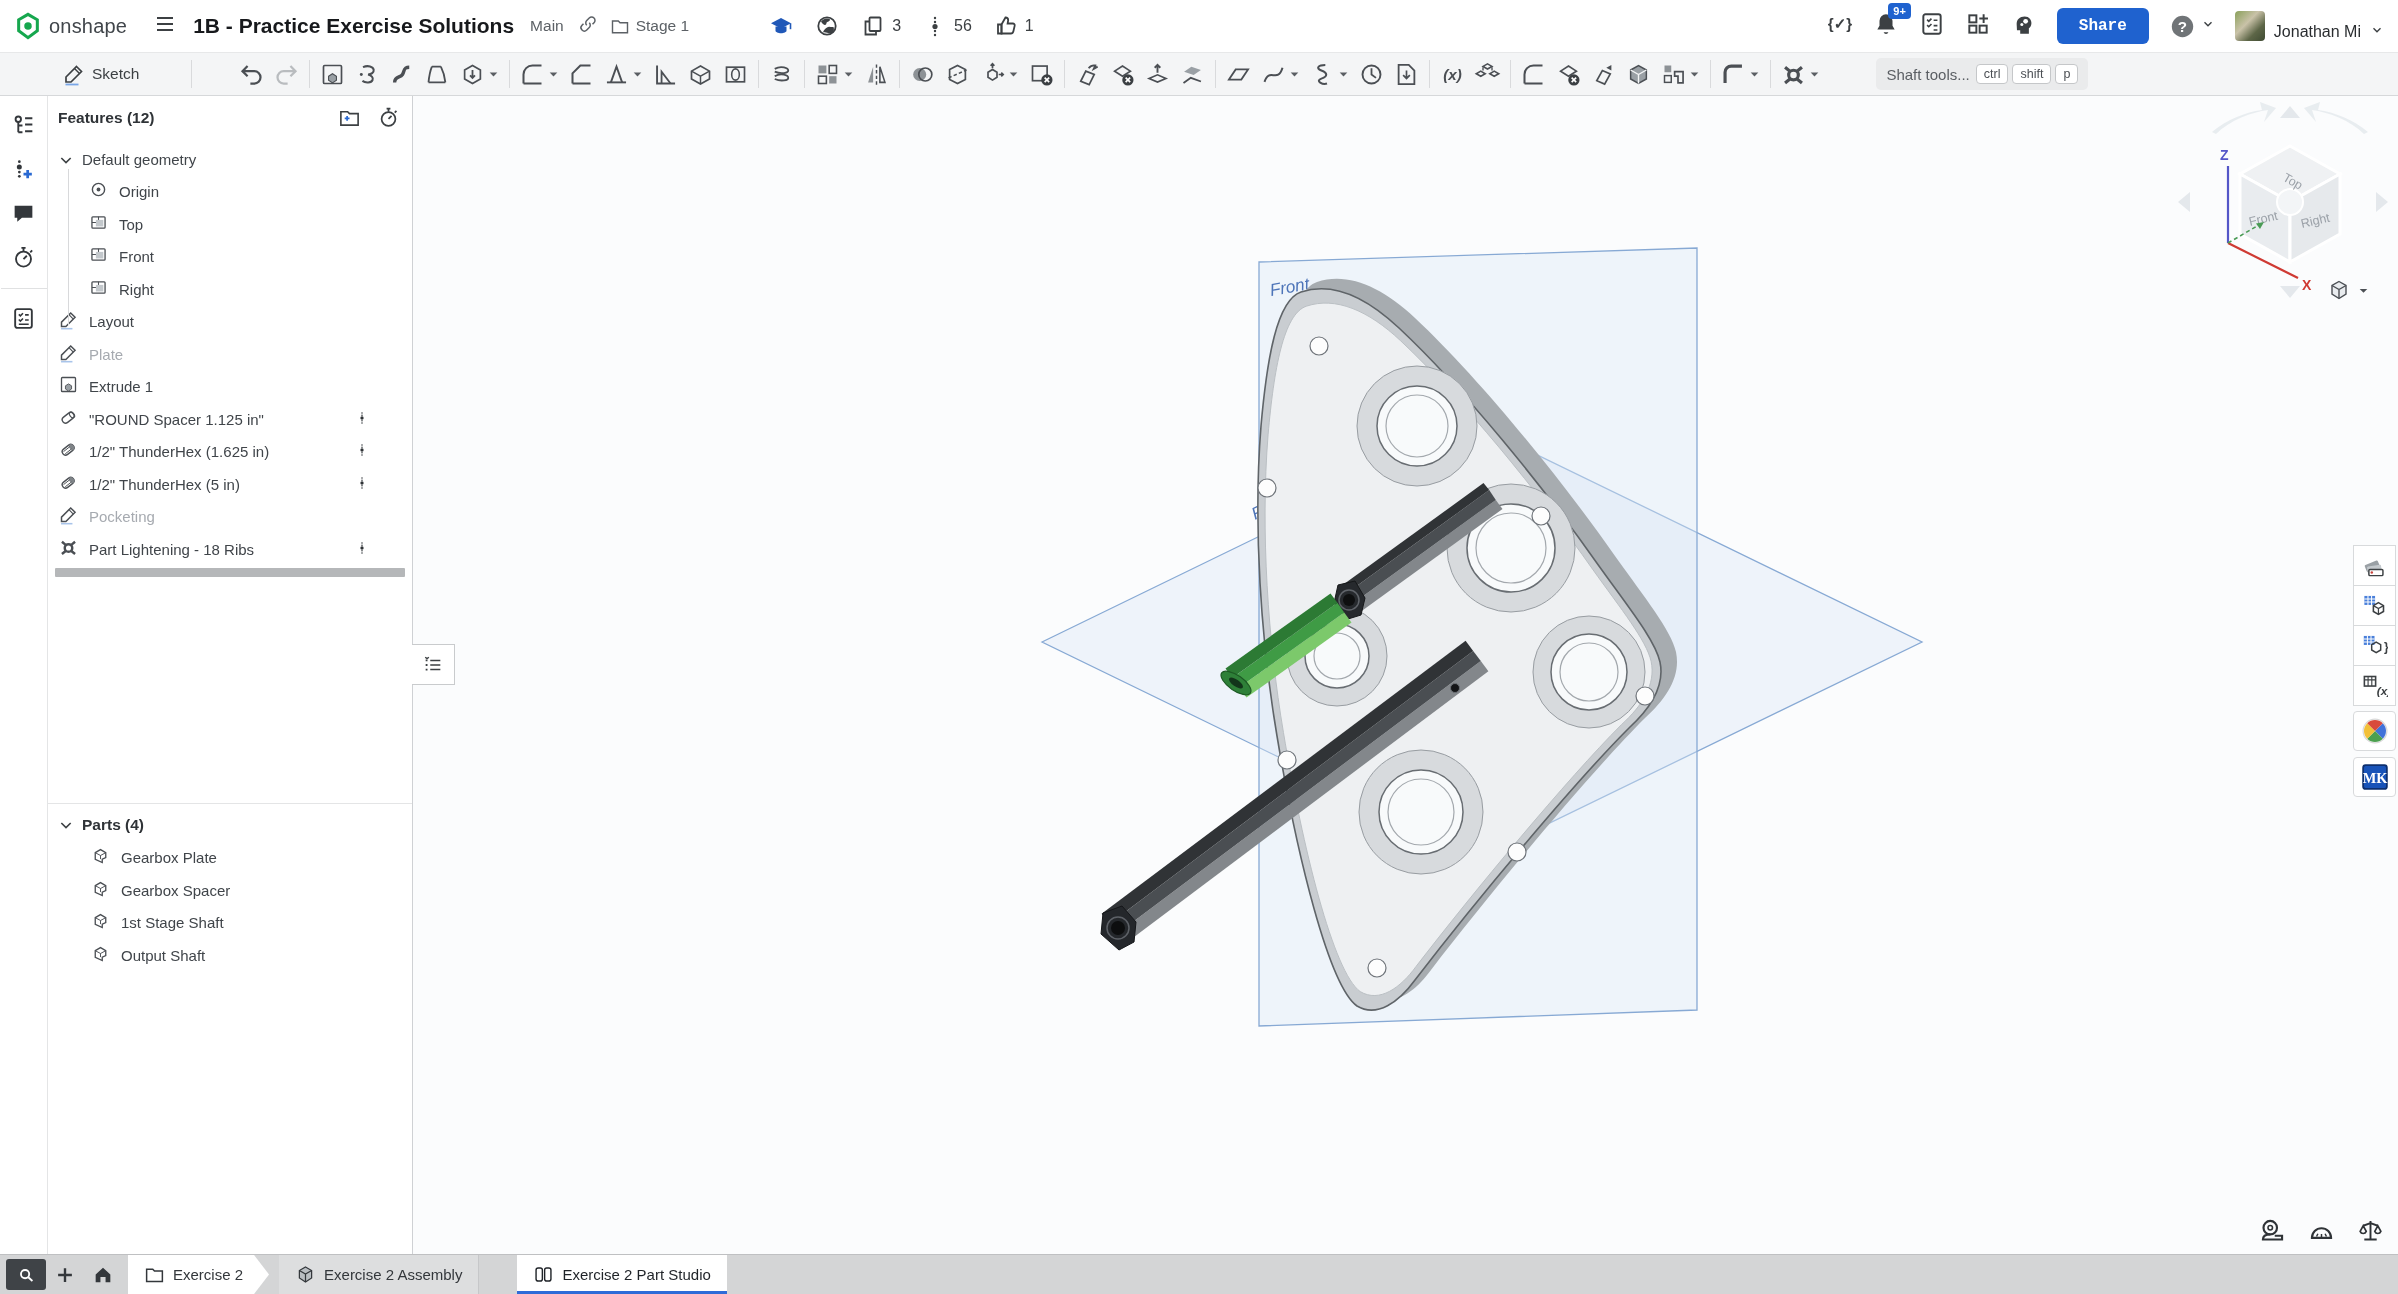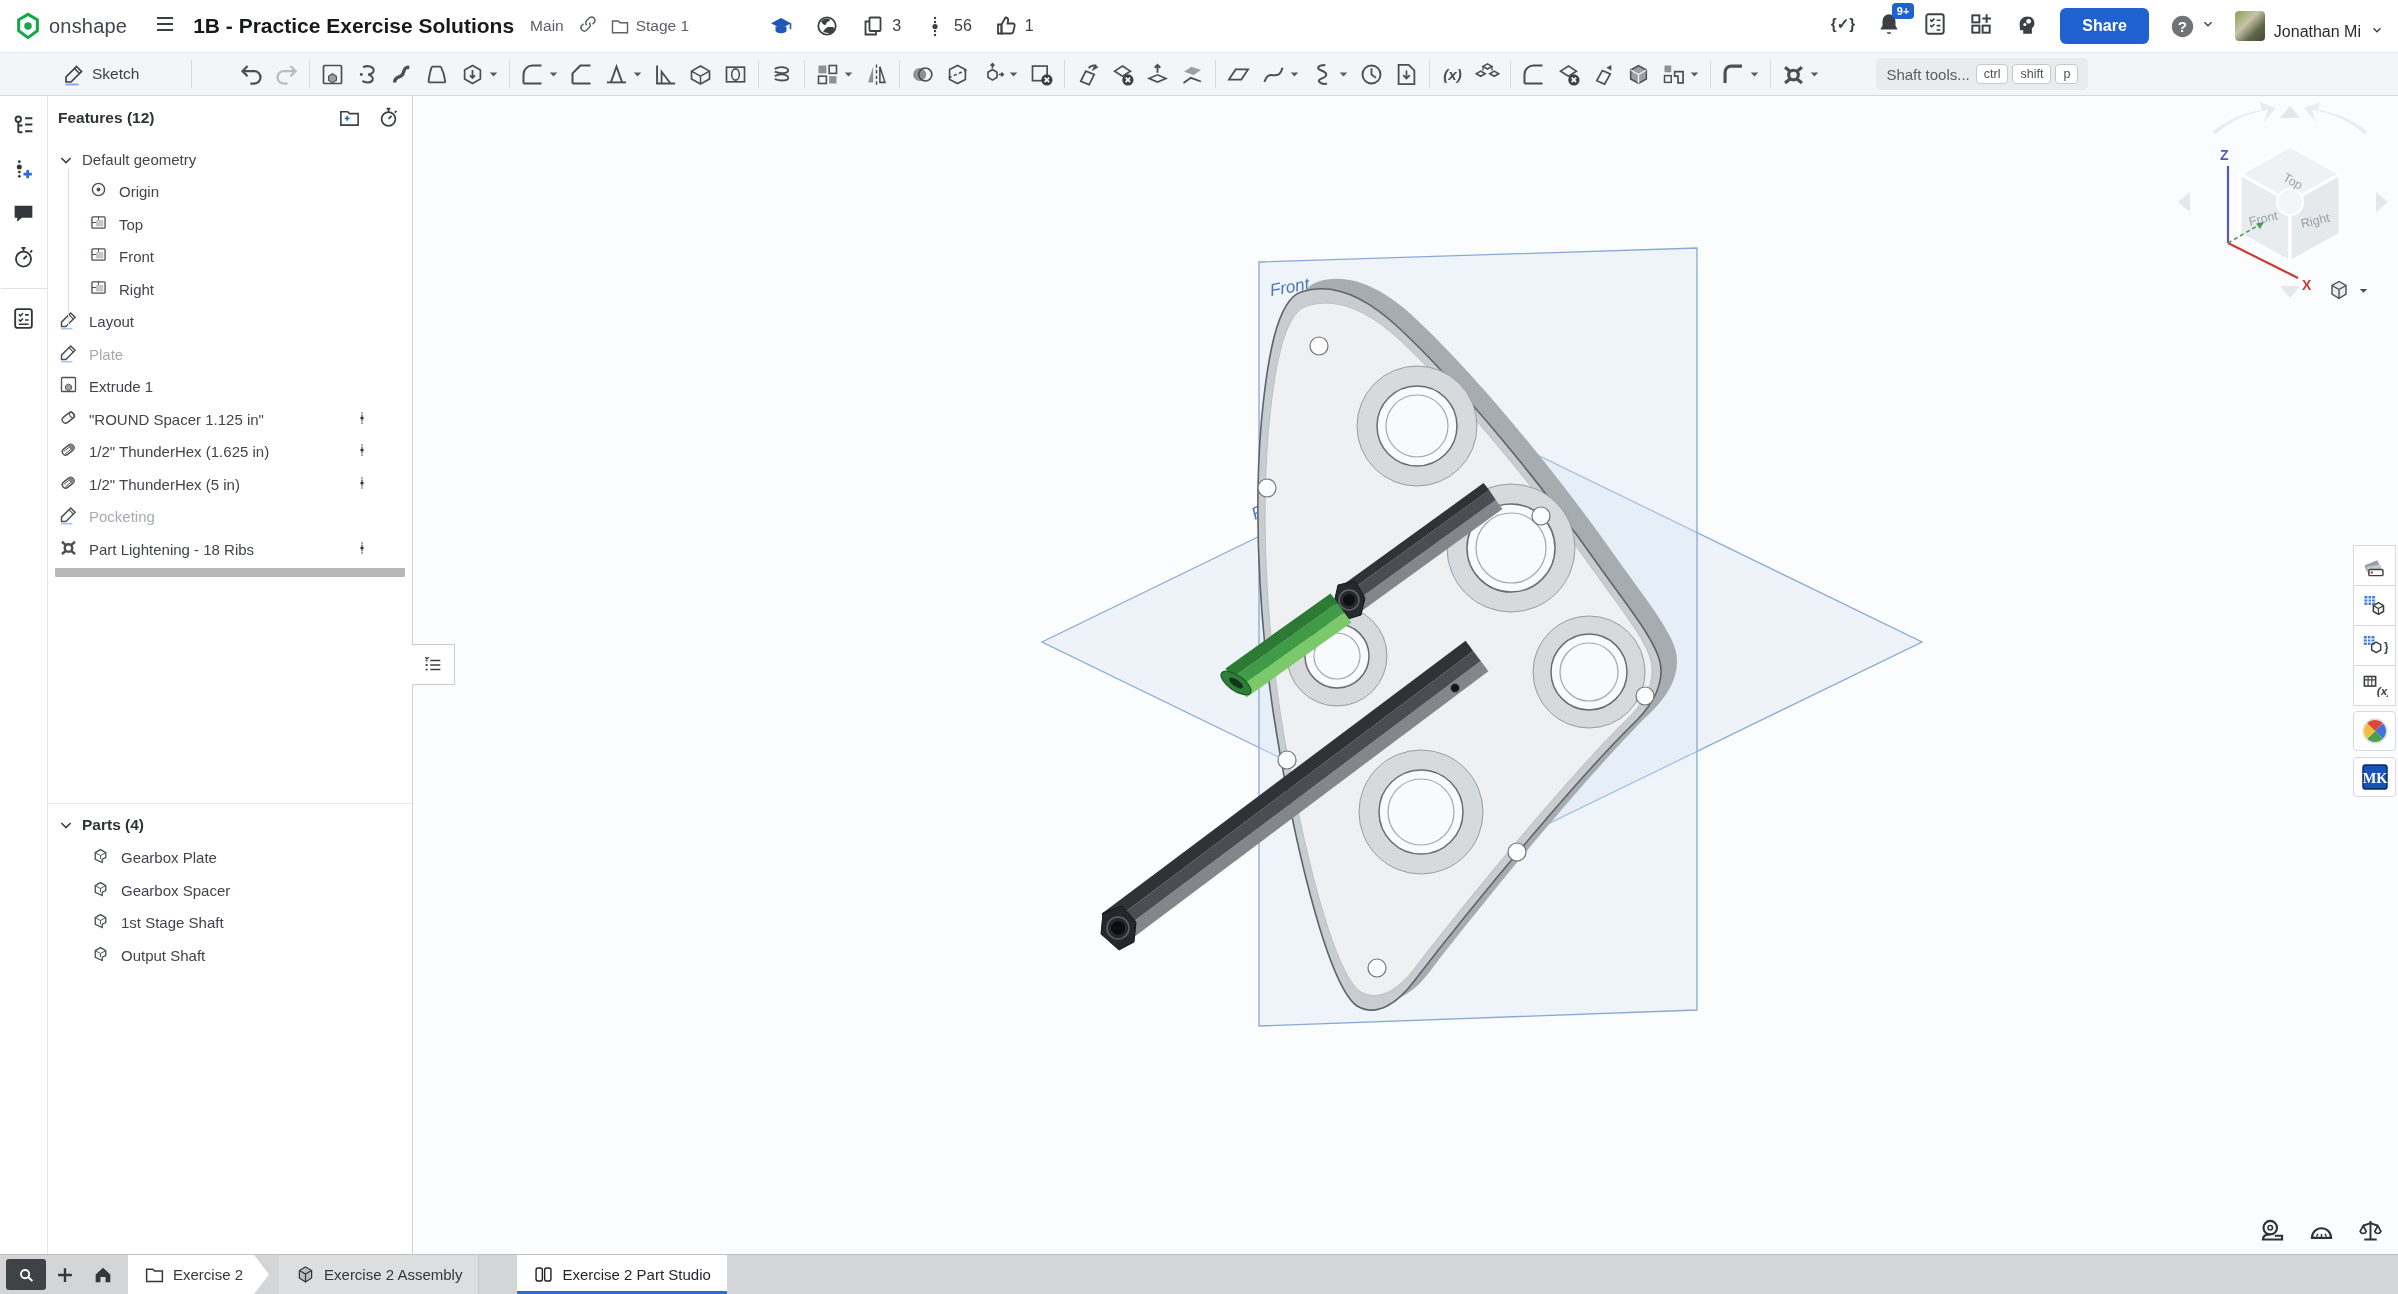--- a/index.html
+++ b/index.html
@@ -20,21 +20,21 @@
   .ver-wrap { margin-left:12px; display:flex; align-items:center; gap:6px; color:#5c6166; font-size:15.5px; }
   .ver-wrap .ic { width:20px; height:20px; }
   .doc-stats { margin-left:74px; display:flex; align-items:center; gap:10px; }
   .stat { display:flex; align-items:center; gap:7px; font-size:16px; color:#3c4043; padding:0 6px; }
   .stat .ic { width:24px; height:24px; color:#3c4043; }
   .stat.cap .ic { color:#2058b8; }
   .hdr-right { margin-left:auto; display:flex; align-items:center; gap:20px; }
   .hbtn { position:relative; color:#3c4043; cursor:pointer; }
   .hbtn .ic { width:26px; height:26px; }
   .badge { position:absolute; top:-8px; right:-12px; background:#1f62cf; color:#fff; font-size:11px; font-weight:bold; padding:2px 5px; border-radius:4px; }
-  .share-btn { background:#1f62cf; color:#fff; font-size:16px; font-weight:bold; border:none; border-radius:6px; padding:9px 22px; cursor:pointer; }
+  .share-btn { background:#1f62cf; color:#fff; font-size:16px; font-weight:bold; border:none; border-radius:6px; padding:9px 22px; cursor:pointer;font-family:Liberation Mono, monospace; }
   .help-wrap { display:flex; align-items:center; gap:5px; }
   .caret-sm { color:#3c4043; } .caret-sm .ic{ width:14px; height:14px; }
   .avatar { width:30px; height:30px; border-radius:4px; background:linear-gradient(135deg,#8aa05a 0%,#c9c2a8 40%,#5d6647 70%,#3e4a32 100%); }
   .user-name { font-size:16px; color:#2a2d30; white-space:nowrap; }
 
   
   .toolbar { height:44px; background:#f4f5f6; border-top:1px solid #e7e8e9; border-bottom:1px solid #d6d8da; display:flex; align-items:center; padding:0 4px 0 52px; flex:none; position:relative;gap:37px; }
   .tb-groups { display:flex; align-items:center; height:100%; }
   .tbtn { display:flex; align-items:center; padding:0 4px; height:36px; border-radius:3px; color:#4b4f54; cursor:pointer; }
   .tbtn .ic { width:27px; height:27px; }

